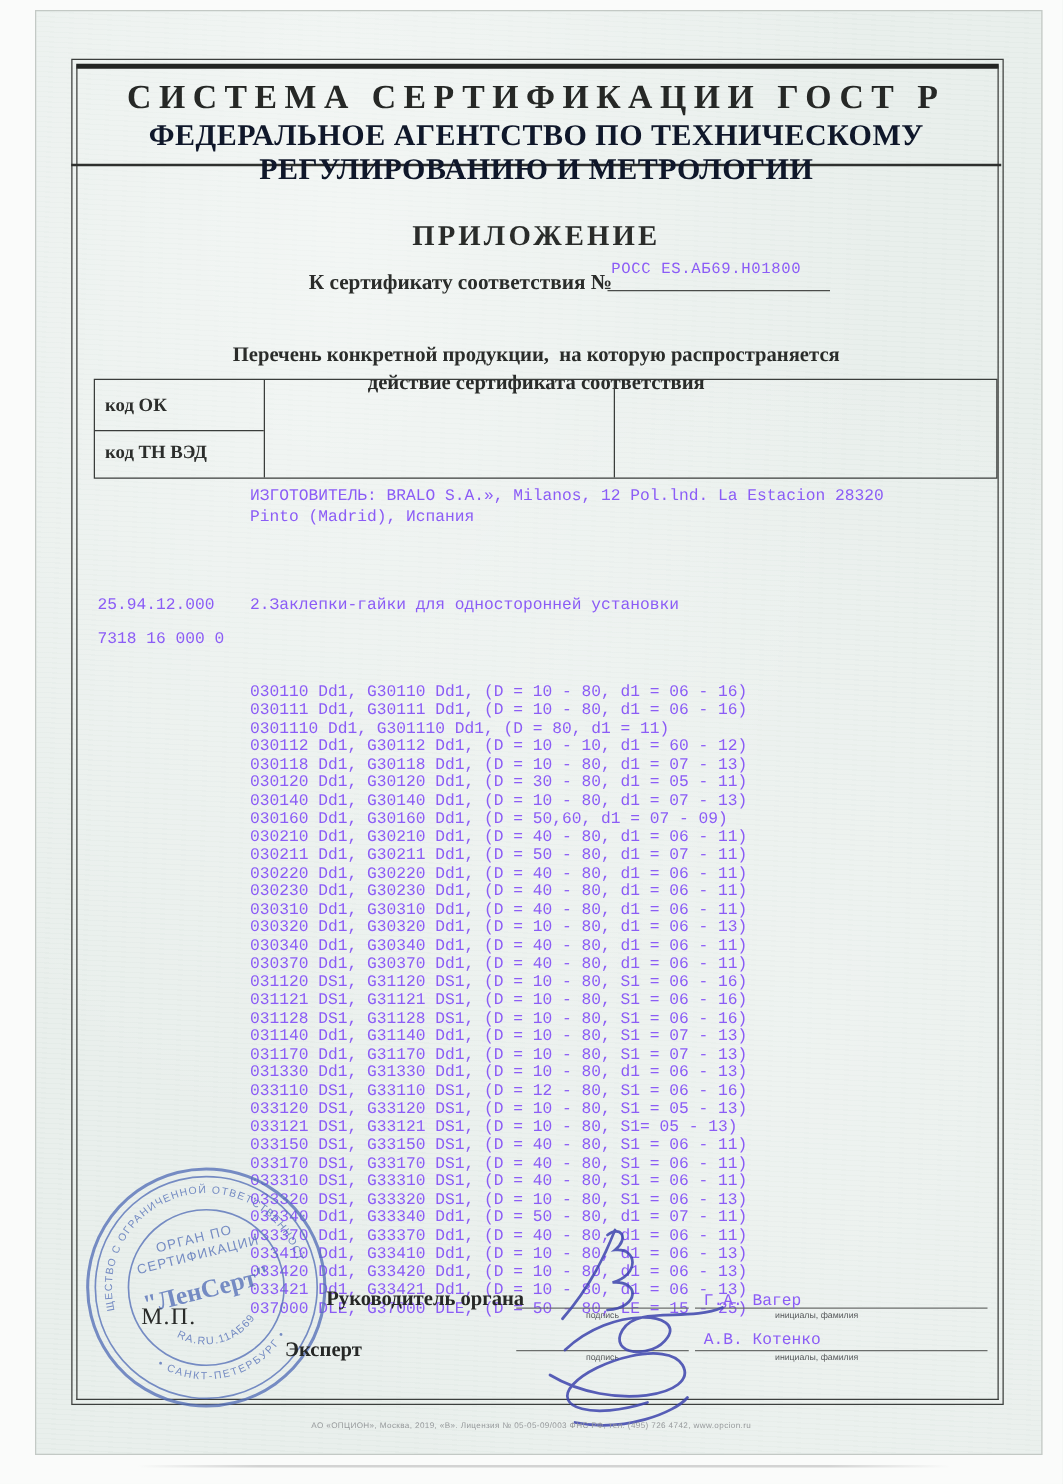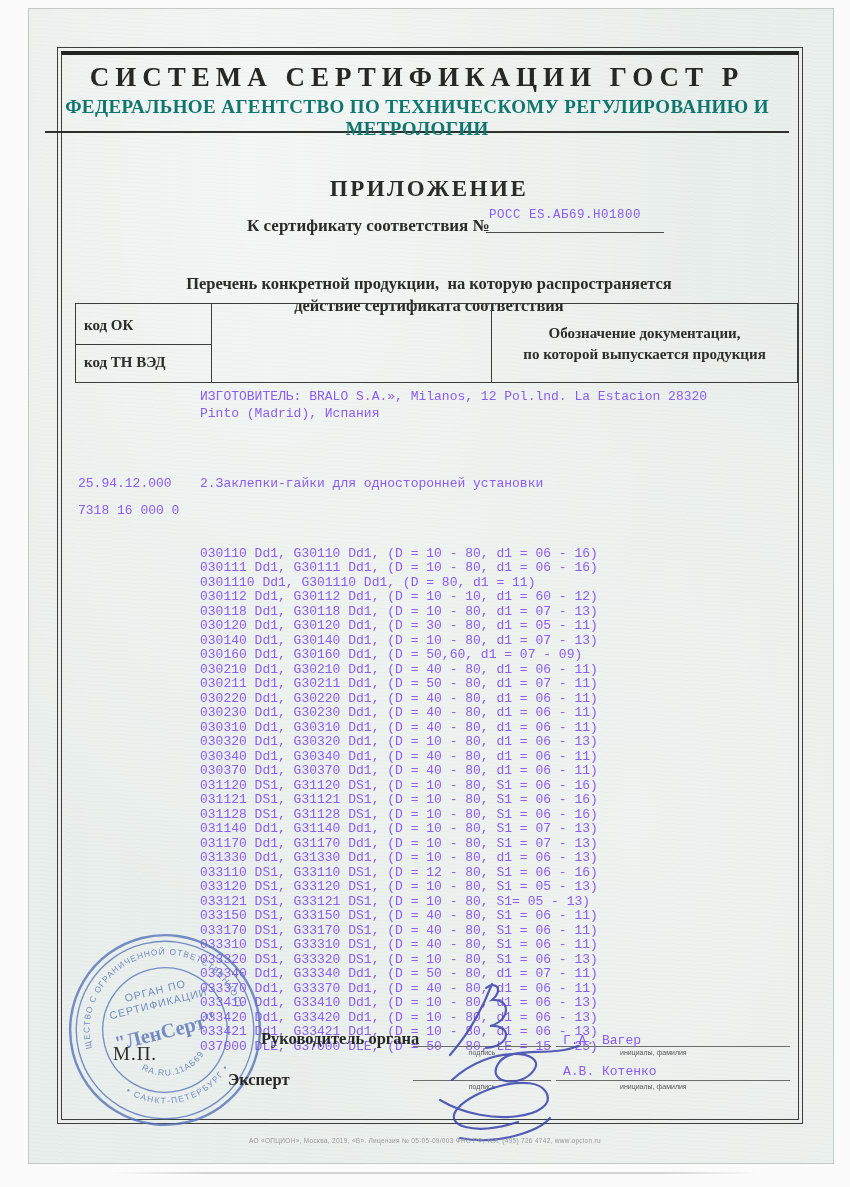--- a/index.html
+++ b/index.html
@@ -15,26 +15,26 @@
   .scan-shadow { position:absolute; left:110px; top:1172px; width:650px; height:2px;
            background:linear-gradient(to right, transparent, #c6c6c6 15%, #c6c6c6 85%, transparent);
            opacity:.75; border-radius:2px; }
 
   
   .frame { position:absolute; left:57px; top:47px; width:744px; height:1075px;
            border:1.3px solid #3c3f3d; }
   .frame::before { content:""; position:absolute; inset:3px;
            border:1.3px solid #3c3f3d; border-top:4px solid #232523; }
 
-  .header-box { position:absolute; left:45px; top:47px; width:744px; height:84px;
+  .header-box { position:absolute; left:57px; top:47px; width:744px; height:84px;
            border-bottom:2px solid #2e302e; }
   .sys-title { position:absolute; left:0; top:15px; width:100%; text-align:center;
            font-size:27px; font-weight:bold; letter-spacing:6px; color:#262826; }
   .agency-title { position:absolute; left:0; top:49px; width:100%; text-align:center;
-           font-size:19px; font-weight:bold; letter-spacing:.4px; color:#0f766e; }
+           font-size:24px; font-weight:bold; letter-spacing:.4px; color:#0f172a; }
 
   .serial { position:absolute; left:610px; top:144px; white-space:nowrap; }
   .serial .pre { font-size:21px; font-weight:bold; color:#2b2d2b; vertical-align:top; }
   .serial .num { font-family:"DejaVu Sans Mono",monospace; font-size:27px; color:#d0392e;
            letter-spacing:2.5px; margin-left:6px; }
 
   .appendix-title { position:absolute; left:57px; top:176px; width:744px; text-align:center;
            font-size:23px; font-weight:bold; letter-spacing:2.5px; color:#2a2c2a; }
 
   .cert-label { position:absolute; left:247px; top:216px; font-size:17px; font-weight:bold; color:#2a2c2a; }
@@ -112,21 +112,20 @@
   <div class="cert-underline"></div>
 
   <div class="subtitle"><span>Перечень конкретной продукции,  на которую распространяется</span><br><span>действие сертификата соответствия</span></div>
 
   <div class="ptable">
     <div class="v1"></div>
     <div class="v2"></div>
     <div class="h1"></div>
     <div class="c1a">код ОК</div>
     <div class="c1b">код ТН ВЭД</div>
-    <div class="c3"><span>Обозначение документации,</span><br><span>по которой выпускается продукция</span></div>
   </div>
 
   <div class="manufacturer typed"><span>ИЗГОТОВИТЕЛЬ: BRALO S.A.», Milanos, 12 Pol.lnd. La Estacion 28320</span><br><span>Pinto (Madrid), Испания</span></div>
 
   <div class="ok-code typed">25.94.12.000</div>
   <div class="category typed">2.Заклепки-гайки для односторонней установки</div>
   <div class="tnved typed">7318 16 000 0</div>
 
   <div class="plist typed">
     

